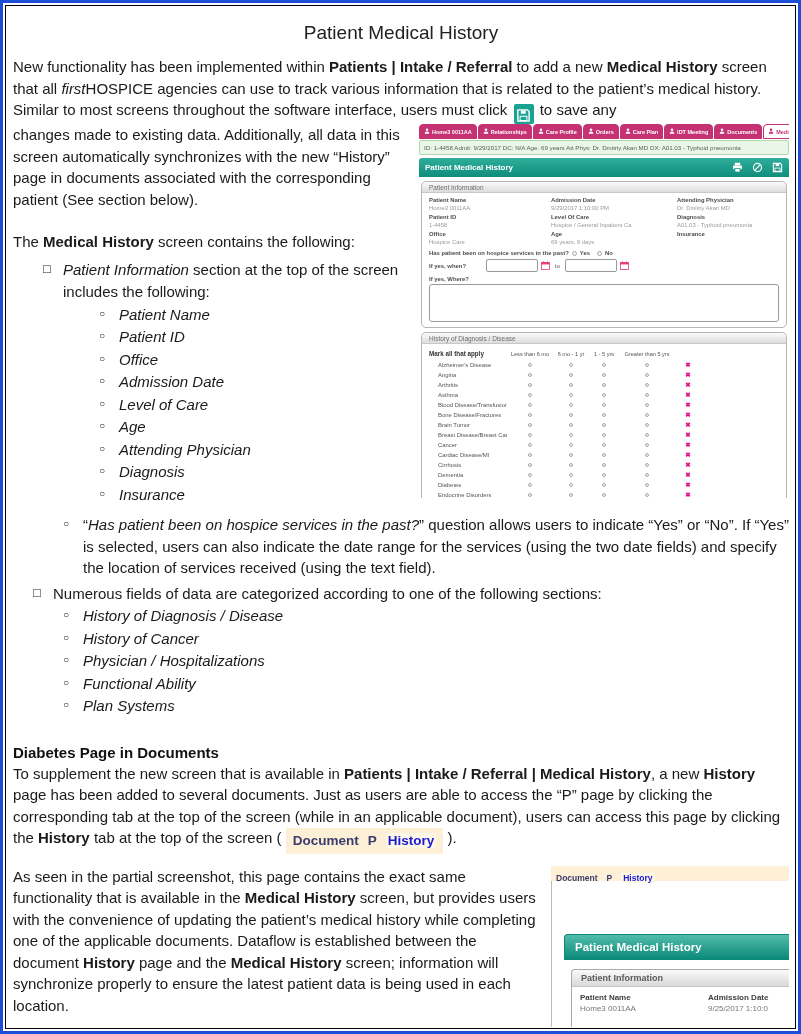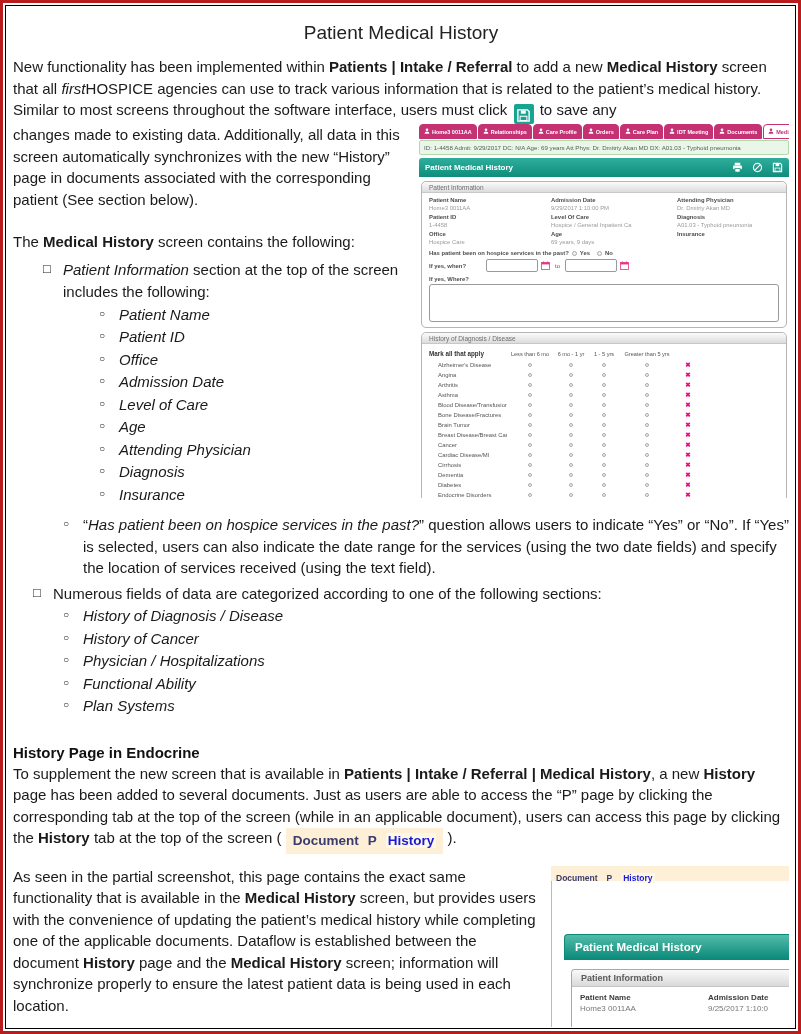--- a/index.html
+++ b/index.html
@@ -1,18 +1,18 @@
 <!DOCTYPE html>
 <html><head>
 <meta charset="utf-8">
 <style>
   * { box-sizing: border-box; margin: 0; padding: 0; }
   body { background:#888; font-family:"Liberation Sans", sans-serif; }
   .page { position:relative; width:801px; height:1034px; background:#fff;
-          border:3px solid #b91c1c; padding:2px; margin:0 auto; }
+          border:3px solid #1d4ed8; padding:2px; margin:0 auto; }
   .inner { width:100%; height:100%; border:1px solid #000; padding:6px 6px 0 7px; overflow:hidden; }
 
   
   h1.title { font-size:19px; font-weight:400; color:#222; text-align:center; margin:10px 0 12px; }
   .body { font-size:15px; line-height:21.5px; color:#1a1a1a; }
   .b { font-weight:bold; }
   .i { font-style:italic; }
   h2.sub { font-size:15px; color:#111; margin:26px 0 2px; }
 
   .main-row { display:flex; gap:6px; align-items:flex-start; }
@@ -489,21 +489,21 @@
         <div class="li gb-l2">
           <span class="marker ci">○</span>
           <span class="li-text i">Functional Ability</span>
         </div>
         <div class="li gb-l2">
           <span class="marker ci">○</span>
           <span class="li-text i">Plan Systems</span>
         </div>
       </div>
 
-    <h2 class="sub">History Page in Endocrine</h2>
+    <h2 class="sub">Diabetes Page in Documents</h2>
     <p class="body"><span>To supplement the new screen that is available in </span><span class="b ">Patients | Intake / Referral | Medical History</span><span>, a new </span><span class="b ">History</span><span> page has been added to several documents. Just as users are able to access the “P” page by clicking the corresponding tab at the top of the screen (while in an applicable document), users can access this page by clicking the </span><span class="b ">History</span><span> tab at the top of the screen ( </span><span class="tabstrip"><span style="color: rgb(59, 59, 110);">Document</span><span style="color: rgb(59, 59, 110);">P</span><span class="strip-active" style="color: rgb(26, 26, 214);">History</span></span><span> ).</span></p>
 
     <div class="bottom-row">
       <div class="bleft">
         <p class="body"><span>As seen in the partial screenshot, this page contains the exact same functionality that is available in the </span><span class="b ">Medical History</span><span> screen, but provides users with the convenience of updating the patient’s medical history while completing one of the applicable documents. Dataflow is established between the document </span><span class="b ">History</span><span> page and the </span><span class="b ">Medical History</span><span> screen; information will synchronize properly to ensure the latest patient data is being used in each location.</span></p>
       </div>
 
       <div class="shot2">
         <div class="s2strip" id="s2-tabs"><span style="color: rgb(59, 59, 110);">Document</span><span style="color: rgb(59, 59, 110);">P</span><span class="s2-active" style="color: rgb(26, 26, 214);">History</span></div>
         <div class="s2content">

